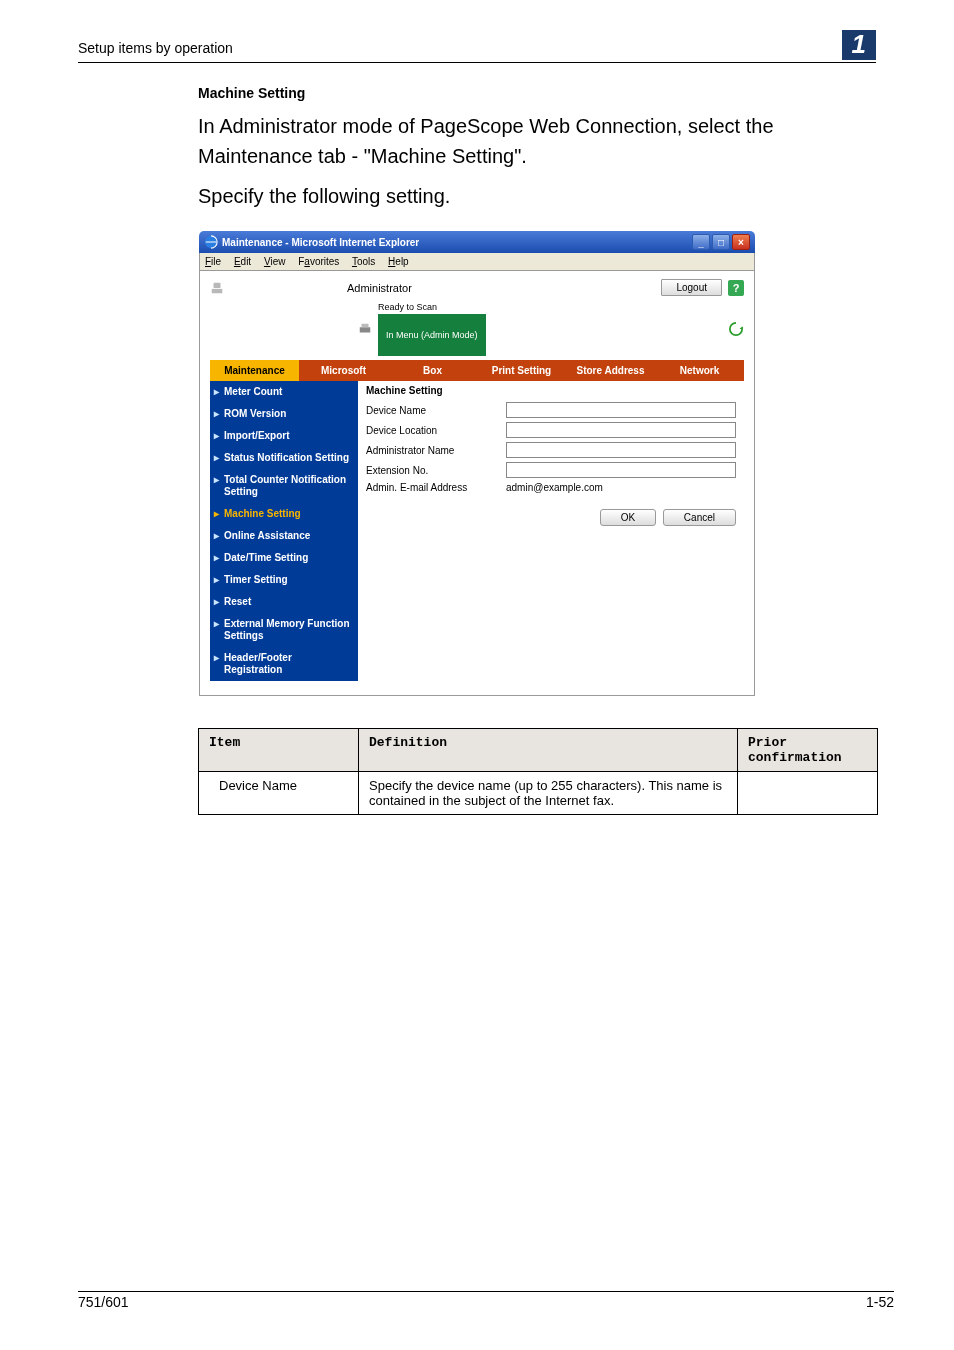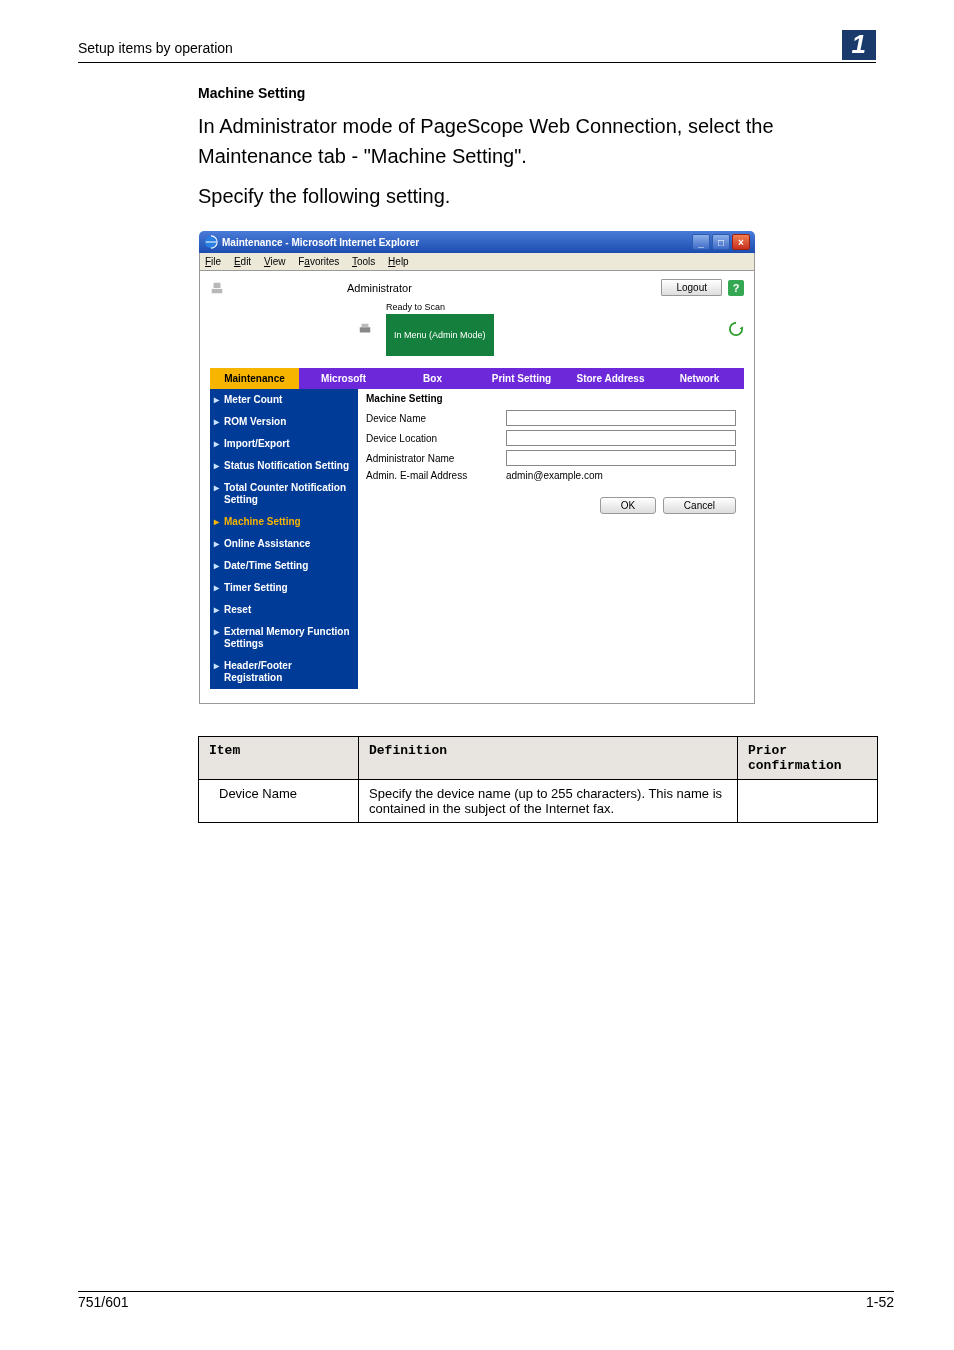--- a/index.html
+++ b/index.html
@@ -21,24 +21,24 @@
   .win-btn { width: 18px; height: 16px; background: linear-gradient(#8db0e8, #3d6bc8); border: 1px solid #2c5bb0; border-radius: 2px; display:flex; align-items:center; justify-content:center; color:#fff; font-size:10px; font-weight:bold;}
   .win-btn.close { background: linear-gradient(#f08050, #c83020); border-color:#a02010;}
   .ie-menubar { background: #ece9d8; padding: 2px 5px; border: 1px solid #999; border-top: none; display:flex; justify-content:space-between; align-items:center;}
   .ie-menubar span { margin-right: 10px; }
   .ie-menubar u { text-decoration: underline; }
   .ie-body { background: #fff; border: 1px solid #999; border-top: none; padding: 6px 10px 14px 10px; }
   .psc-header { display: flex; justify-content: space-between; align-items: center; padding: 2px 0 6px 0; }
   .psc-header .left { display: flex; align-items: center; gap: 5px; font-size: 11px; }
   .psc-header .right { display: flex; align-items: center; gap: 6px; }
   .psc-btn { background: linear-gradient(#fff,#ddd); border: 1px solid #999; border-radius:1px; padding: 2px 14px; font-size: 10px; }
-  .psc-status { display: flex; align-items:center; gap:14px; margin-left: 148px; margin-bottom:4px;}
+  .psc-status { display: flex; align-items:center; gap:6px; margin-left: 148px; margin-bottom:4px;}
   .status-txt { display:flex; flex-direction:column; gap:2px;}
   .status-badge { background:#15803d; color:#fff; padding:16px 8px; font-size:9px; }
-  .psc-tabs { display:flex; background:#6d28d9; margin-top:12px;}
+  .psc-tabs { display:flex; background:#c2410c; margin-top:4px;}
   .psc-tab { flex:1; text-align:center; padding:5px; color:#fff; font-size:10px; font-weight:bold;}
   .psc-tab.active { background:#f7b500; color:#000; }
   .psc-main { display:flex; }
   .sidebar { width:148px; background:#003b98; display:flex; flex-direction:column;}
   .sidebar-item { color:#fff; font-size:10px; font-weight:bold; padding:5px 6px 5px 14px; position:relative; line-height:1.2;}
   .sidebar-item .tri { color:#cbe4ff; position:absolute; left:4px; }
   .sidebar-item.selected { color:#f7b500; }
   .sidebar-item.selected .tri { color:#f7b500; }
   .content-panel { flex:1; background:#fff; padding: 0 8px 10px 8px;}
   .panel-title { font-weight:bold; font-size:10px; padding: 4px 0 6px 0; }
@@ -169,20 +169,24 @@
           </div>
           <div class="form-row">
             <label>Device Location</label>
             <input value="" style="">
           </div>
           <div class="form-row">
             <label>Administrator Name</label>
             <input value="" style="">
           </div>
           <div class="form-row">
+            <label>Extension No.</label>
+            <input value="" style="">
+          </div>
+          <div class="form-row">
             <label>Admin. E-mail Address</label>
             <span class="static">admin@example.com</span>
           </div>
           <div class="btn-row">
             <button>OK</button>
             <button>Cancel</button>
           </div>
         </div>
       </div>
     </div>

